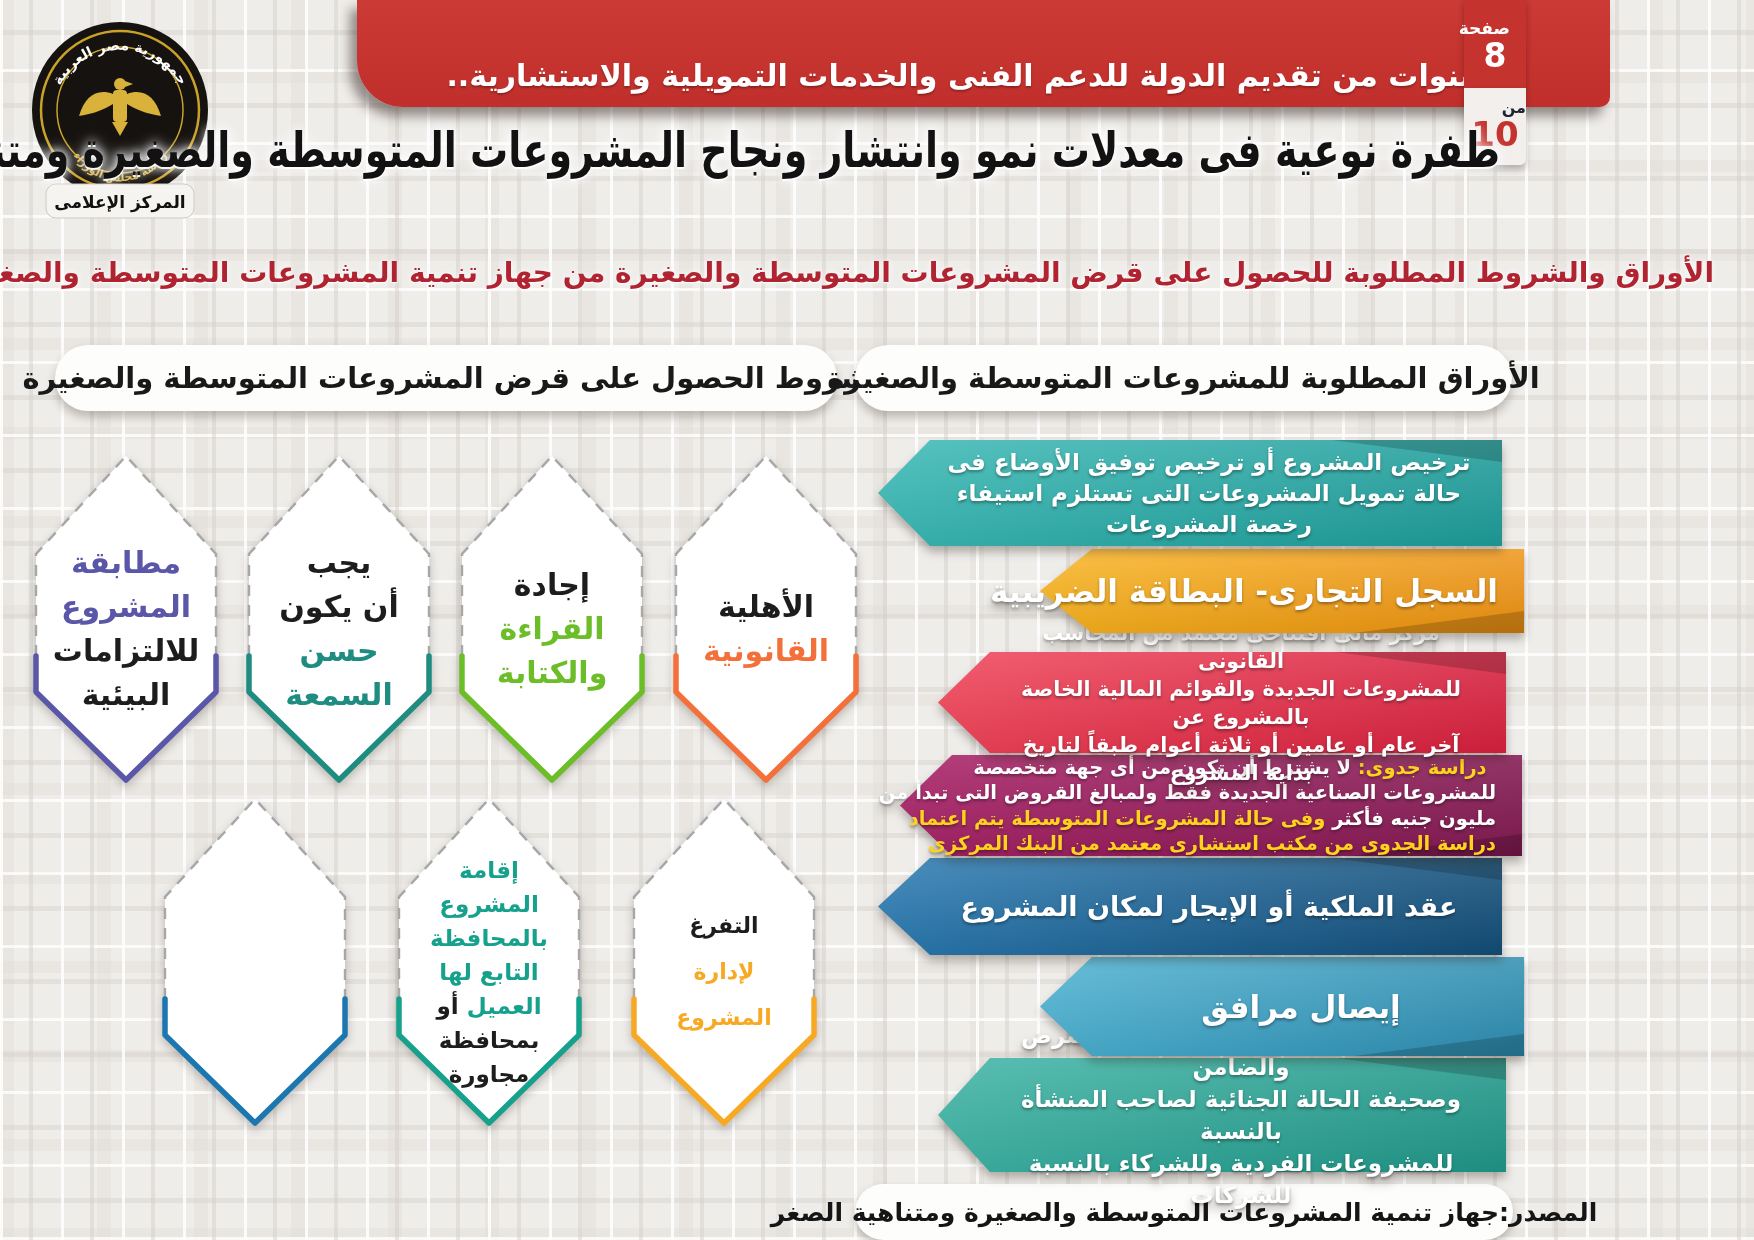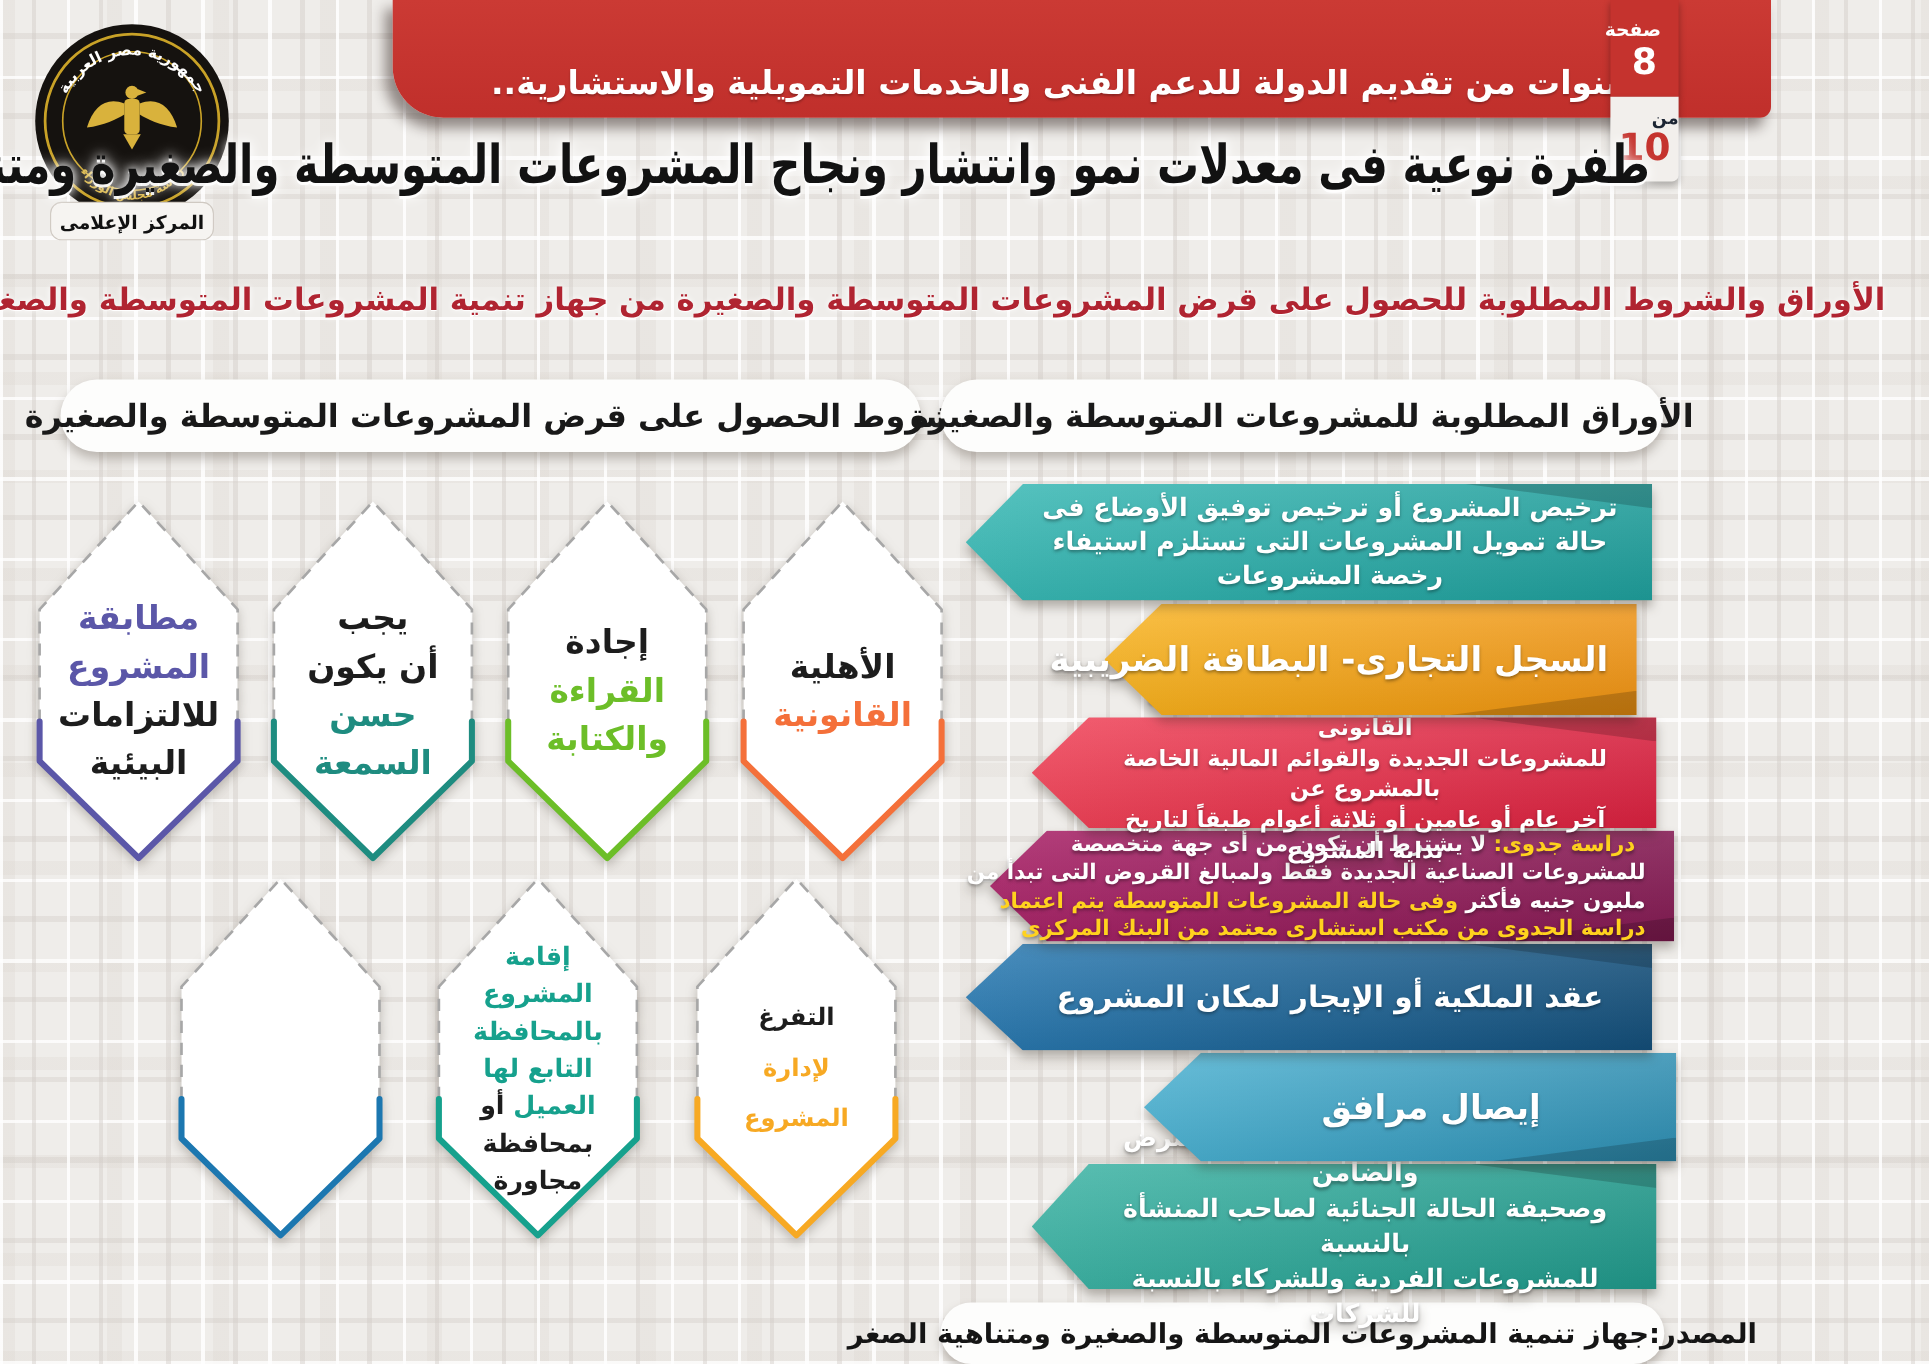--- a/index.html
+++ b/index.html
@@ -63,21 +63,21 @@
   .fold-top .rshape::after{top:0;clip-path:polygon(0 0,100% 0,100% 100%);}
   .fold-bottom .rshape::after{bottom:0;clip-path:polygon(100% 0,0 100%,100% 100%);}
   .rtext{position:absolute;inset:0;display:flex;flex-direction:column;justify-content:center;
     padding:0 26px 0 64px;color:#fff;text-align:center;font-weight:bold;text-shadow:0 2px 3px rgba(0,0,0,.35);}
   .pre{white-space:pre-line;}
   .rl{white-space:nowrap;}
   .hl{color:#ffd21e;}
   .r1{left:878px;top:440px;width:624px;height:106px;}
   .r1 .rshape{background:linear-gradient(180deg,rgba(255,255,255,.14),rgba(0,0,0,.06)),linear-gradient(90deg,#3ab9b5,#1e9c99);}
   .r1 .rtext{font-size:23px;line-height:31px;}
-  .r2{left:1004px;top:549px;width:484px;height:101px;}
+  .r2{left:1040px;top:549px;width:484px;height:84px;}
   .r2 .rshape{background:linear-gradient(180deg,rgba(255,255,255,.18),rgba(0,0,0,.07)),linear-gradient(90deg,#f9b31d,#ee9110);}
   .r2 .rtext{font-size:31px;}
   .r3{left:938px;top:652px;width:568px;height:101px;}
   .r3 .rshape{background:linear-gradient(180deg,rgba(255,255,255,.14),rgba(0,0,0,.06)),linear-gradient(90deg,#f04358,#d7203e);}
   .r3 .rtext{font-size:20.5px;line-height:28px;}
   .r4{left:900px;top:755px;width:622px;height:101px;}
   .r4 .rshape{background:linear-gradient(180deg,rgba(255,255,255,.12),rgba(0,0,0,.08)),linear-gradient(90deg,#aa2368,#831a52);}
   .r4 .rtext{font-size:19.5px;line-height:25.5px;}
   .r5{left:878px;top:858px;width:624px;height:97px;}
   .r5 .rshape{background:linear-gradient(180deg,rgba(255,255,255,.14),rgba(0,0,0,.08)),linear-gradient(90deg,#2b7cb4,#134e79);}

